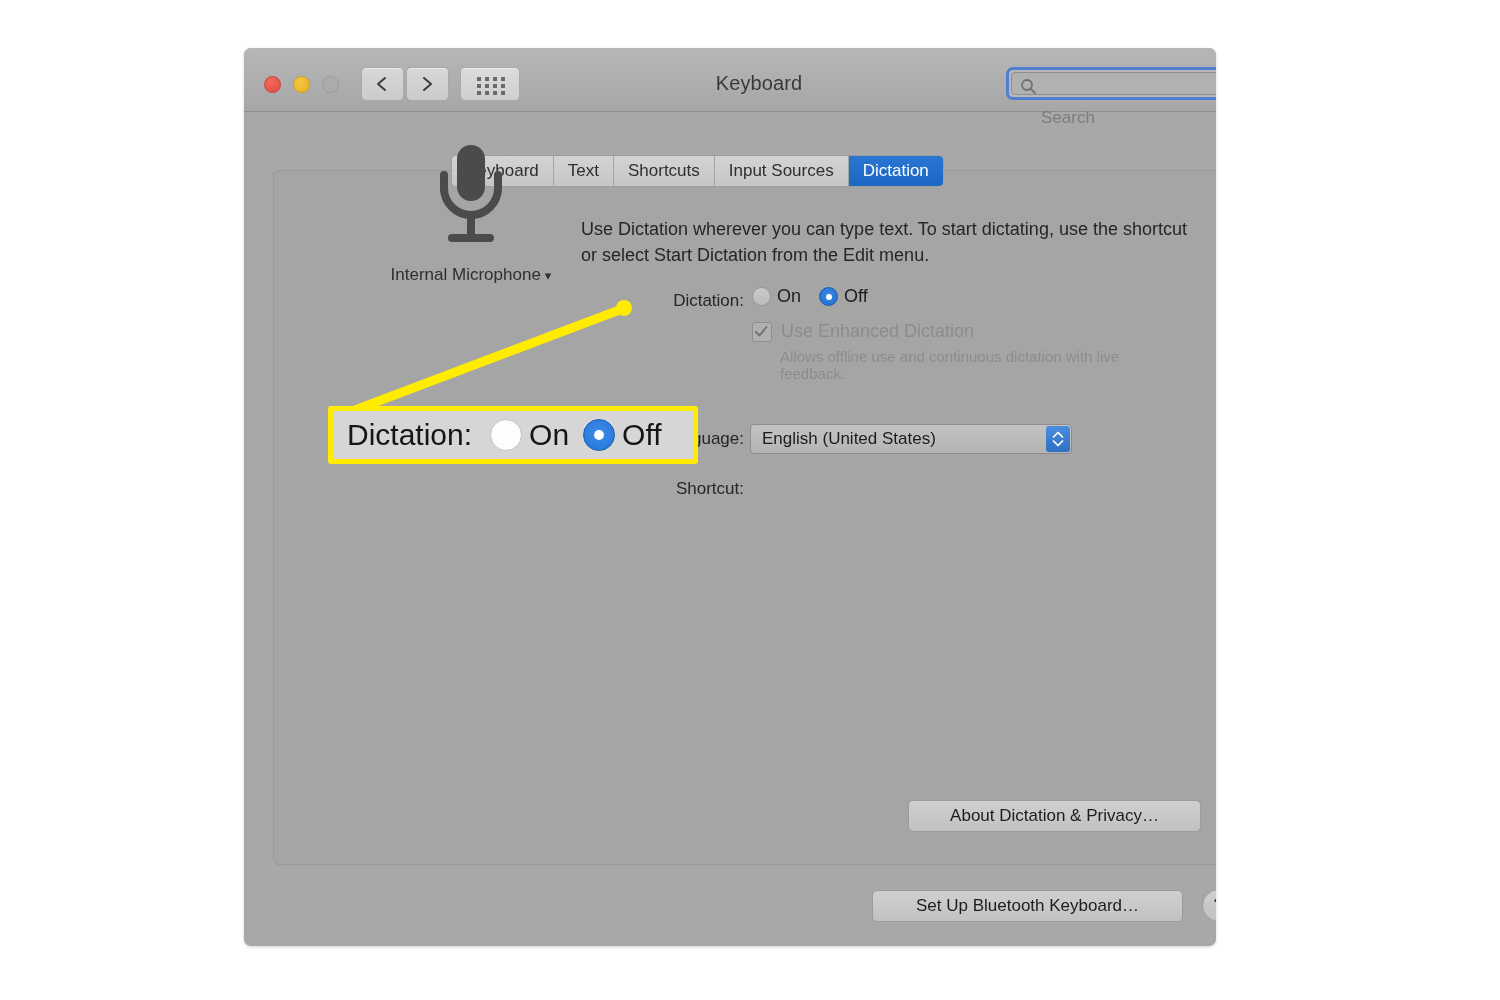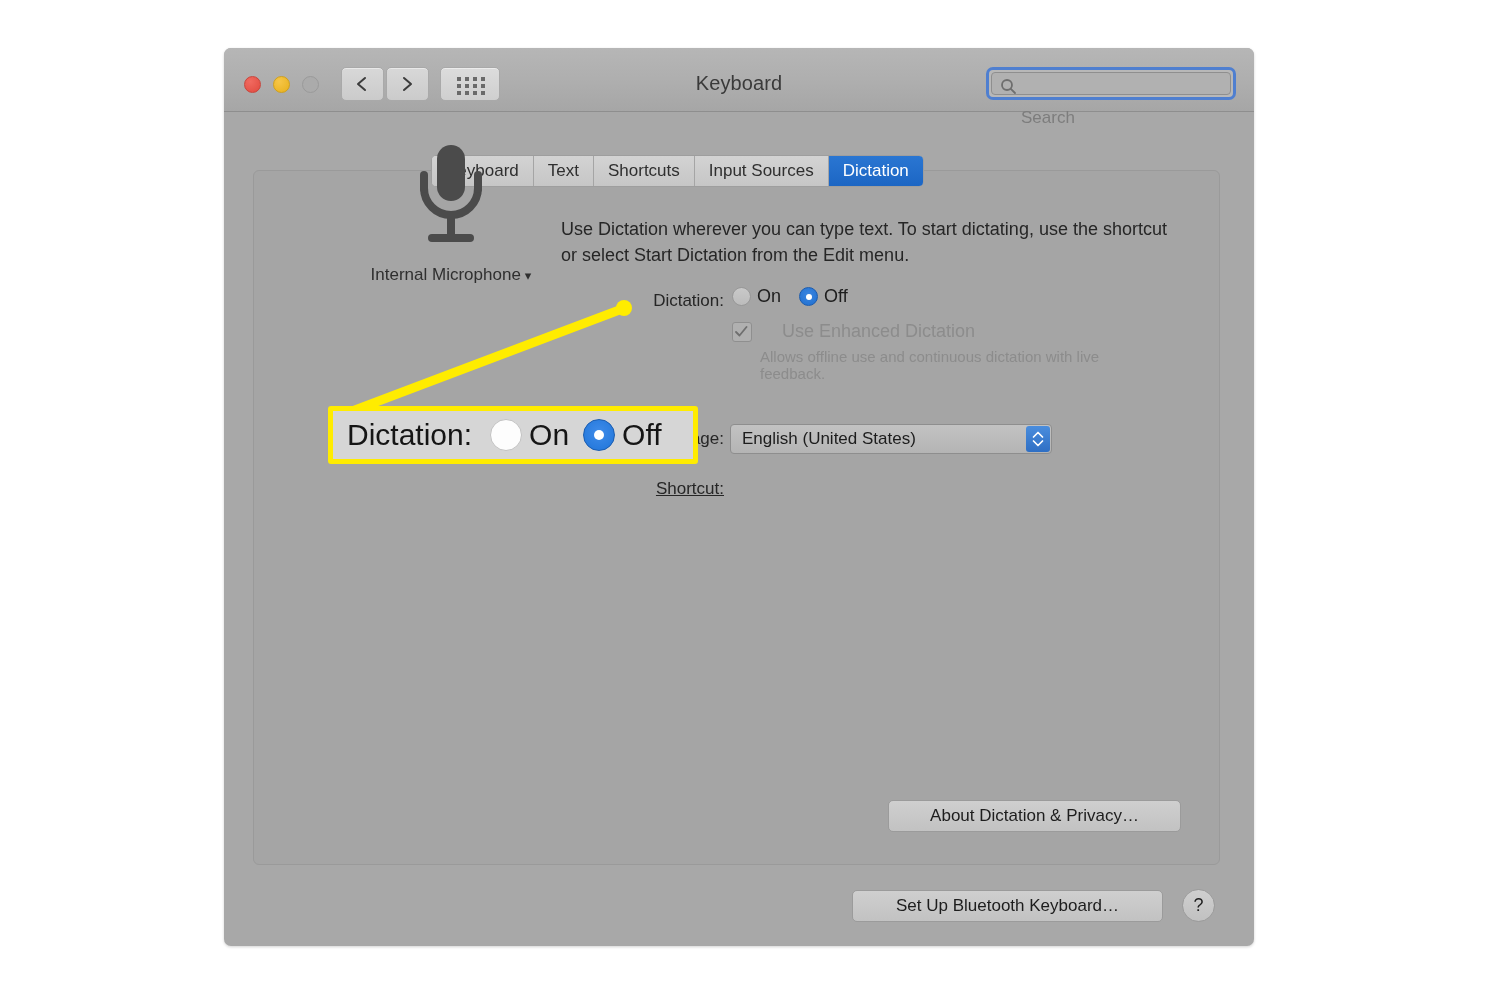--- a/index.html
+++ b/index.html
@@ -11,26 +11,27 @@
   }
   #stage {
     position: relative;
     width: 1500px; height: 1000px;
     background: #ffffff;
   }
 
   
   #window {
     position: absolute;
-    left: 224px; top: 48px;
-    width: 1030px; height: 898px;
+    left: 244px; top: 48px;
+    width: 952px; height: 898px;
     background: #a8a8a8;
     border-radius: 7px;
     box-shadow: 0 1px 3px rgba(0,0,0,0.18);
     overflow: hidden;
+    padding-left: 20px;
   }
 
   
   #titlebar {
     position: absolute;
     left: 0; top: 0;
     width: 1030px; height: 63px;
     background: linear-gradient(to bottom, #b6b6b6 0%, #aeaeae 55%, #a6a6a6 100%);
     border-bottom: 1px solid #8e8e8e;
   }
@@ -177,21 +178,21 @@
 
   
   .row-label {
     position: absolute;
     font-size: 17px;
     color: #262626;
     text-align: right;
   }
   #lbl-dictation { left: 300px; top: 243px; width: 200px; }
   #lbl-language  { left: 300px; top: 381px; width: 200px; }
-  #lbl-shortcut  { left: 300px; top: 431px; width: 200px; text-decoration: underline; }
+  #lbl-shortcut  { left: 300px; top: 431px; width: 200px; }
 
   #dictation-radios {
     position: absolute;
     left: 508px; top: 238px;
     display: flex;
     align-items: center;
   }
   .radio-item { display: flex; align-items: center; margin-right: 18px; }
   .radio {
     width: 19px; height: 19px;
@@ -214,21 +215,21 @@
     left: 5.5px; top: 5.5px;
     width: 6px; height: 6px;
     border-radius: 50%;
     background: #ffffff;
   }
   .radio-label { font-size: 18px; color: #1d1d1d; }
 
   #enhanced-row {
     position: absolute;
     left: 508px; top: 273px;
-    display: flex; align-items: center; gap: 21px;
+    display: flex; align-items: center;
   }
   #enhanced-check {
     width: 18px; height: 18px;
     background: #b0b0b0;
     border: 1px solid #8f8f8f;
     border-radius: 3px;
     margin-right: 9px;
     position: relative;
   }
   #enhanced-check svg { position: absolute; left: 2px; top: 2px; }

